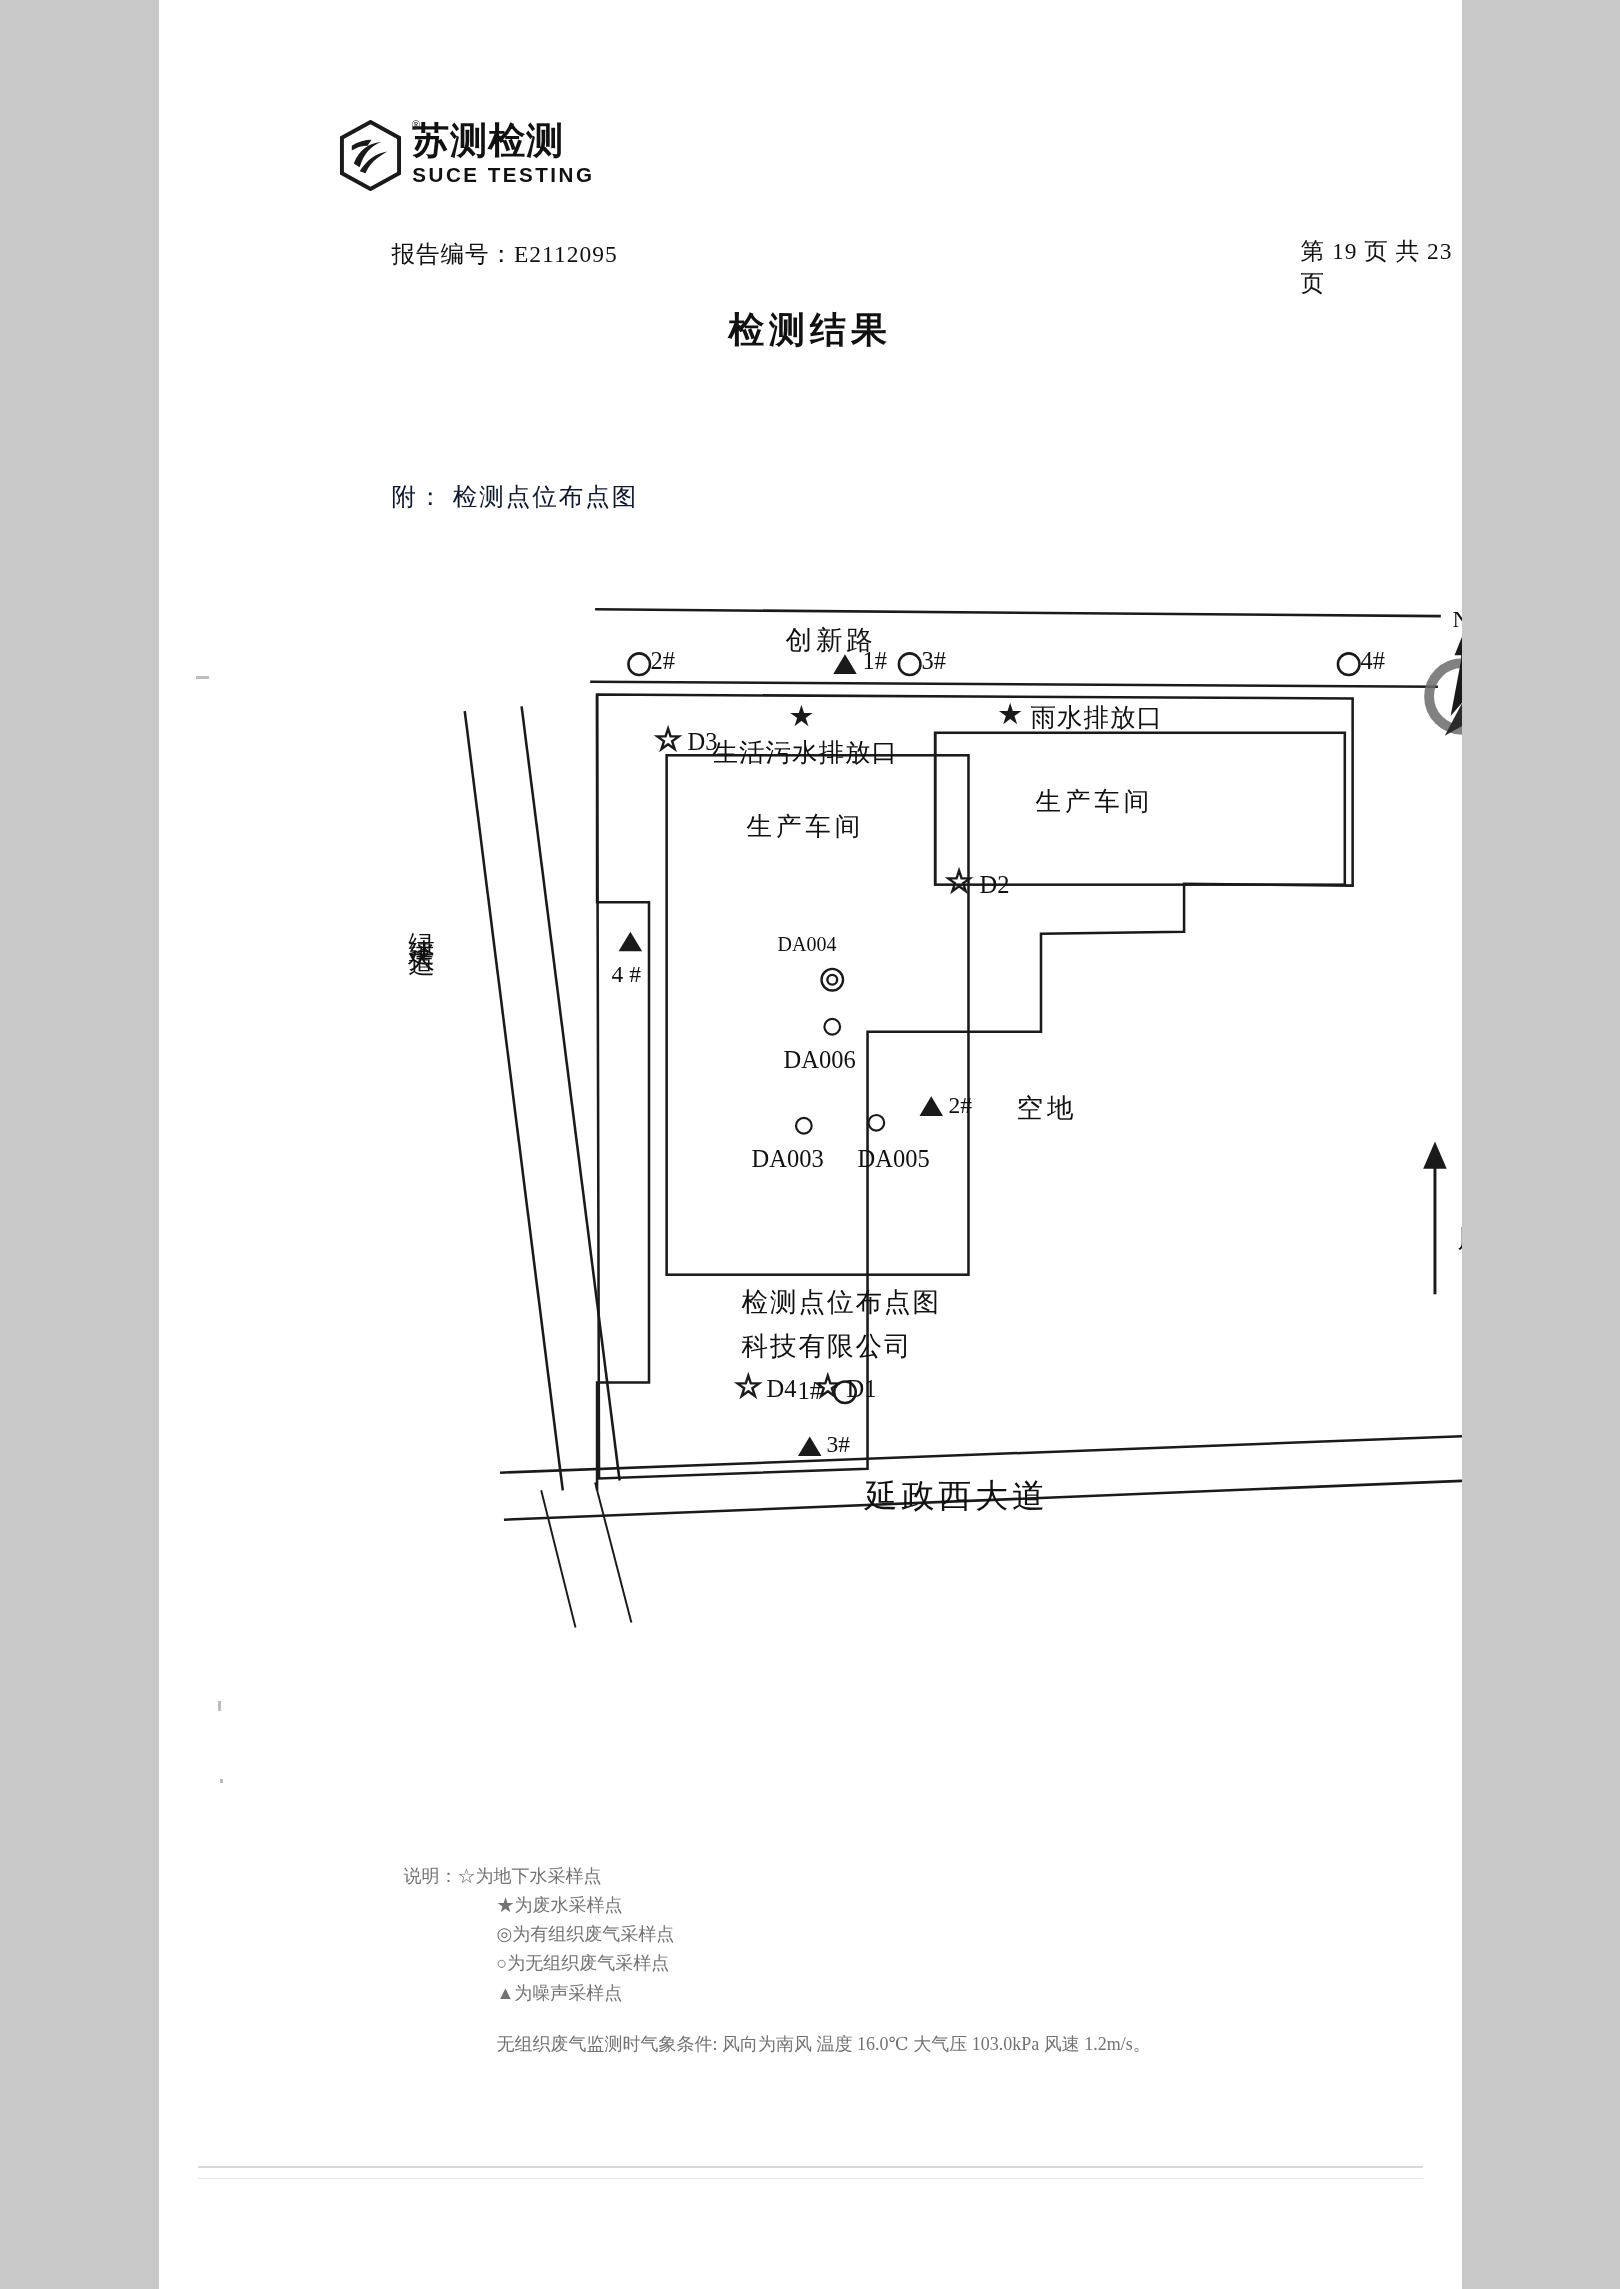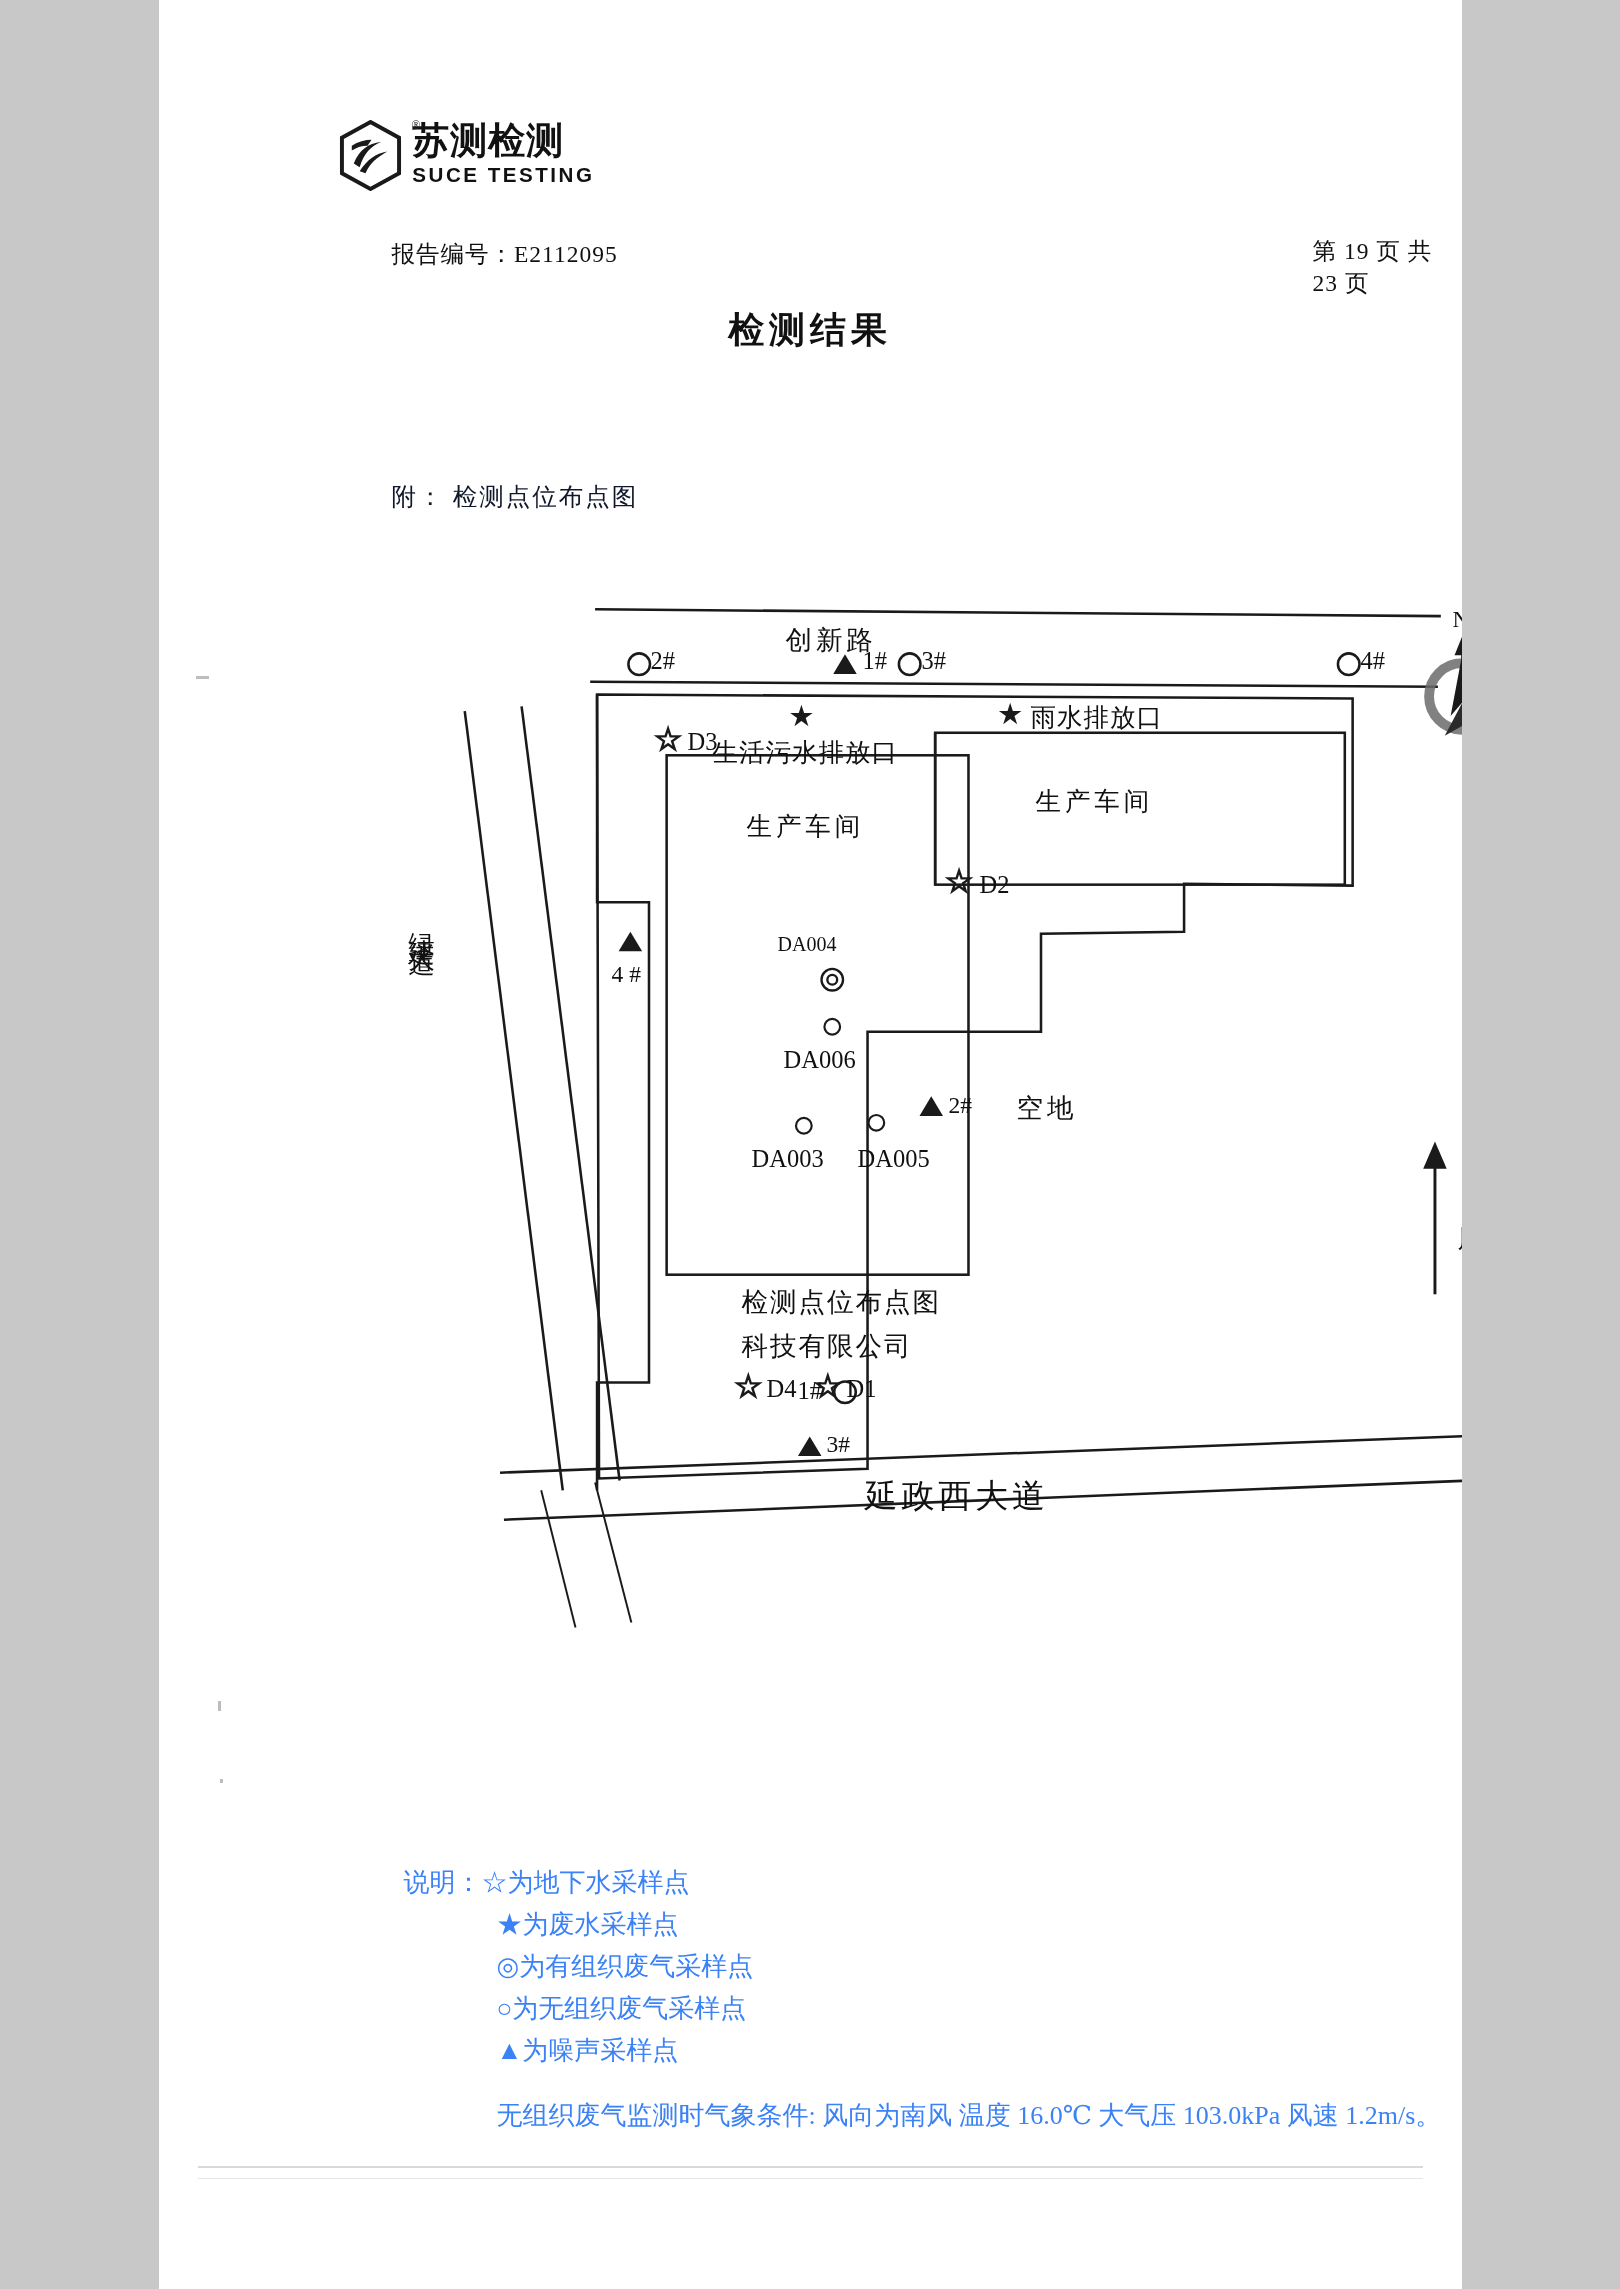--- a/index.html
+++ b/index.html
@@ -69,21 +69,20 @@
     color: #111;
     letter-spacing: 1px;
   }
   .page-no {
     position: absolute;
     left: 1142px;
     top: 235px;
     font-size: 23.5px;
     color: #111;
     letter-spacing: 1px;
-    margin-left: 12px;
   }
   .doc-title {
     position: absolute;
     left: 0;
     right: 0;
     top: 306px;
     text-align: center;
     font-size: 36px;
     font-weight: bold;
     letter-spacing: 4.9px;
@@ -116,22 +115,22 @@
     writing-mode: vertical-rl;
     text-orientation: upright;
     letter-spacing: 5.9px;
   }
   
   .legend {
     position: absolute;
     left: 245px;
     top: 1862px;
     width: 1176px;
-    font-size: 26px;
-    color: #3b82f6;
+    font-size: 18px;
+    color: #737373;
     line-height: 1.62;
   }
   .legend div { white-space: nowrap; }
   .legend .ind2 { margin-left: 93px; }
   .legend .last { margin-left: 93px; margin-top: 22px; }
   .footrule {
     position: absolute;
     left: 39px;
     right: 39px;
     top: 2166px;

